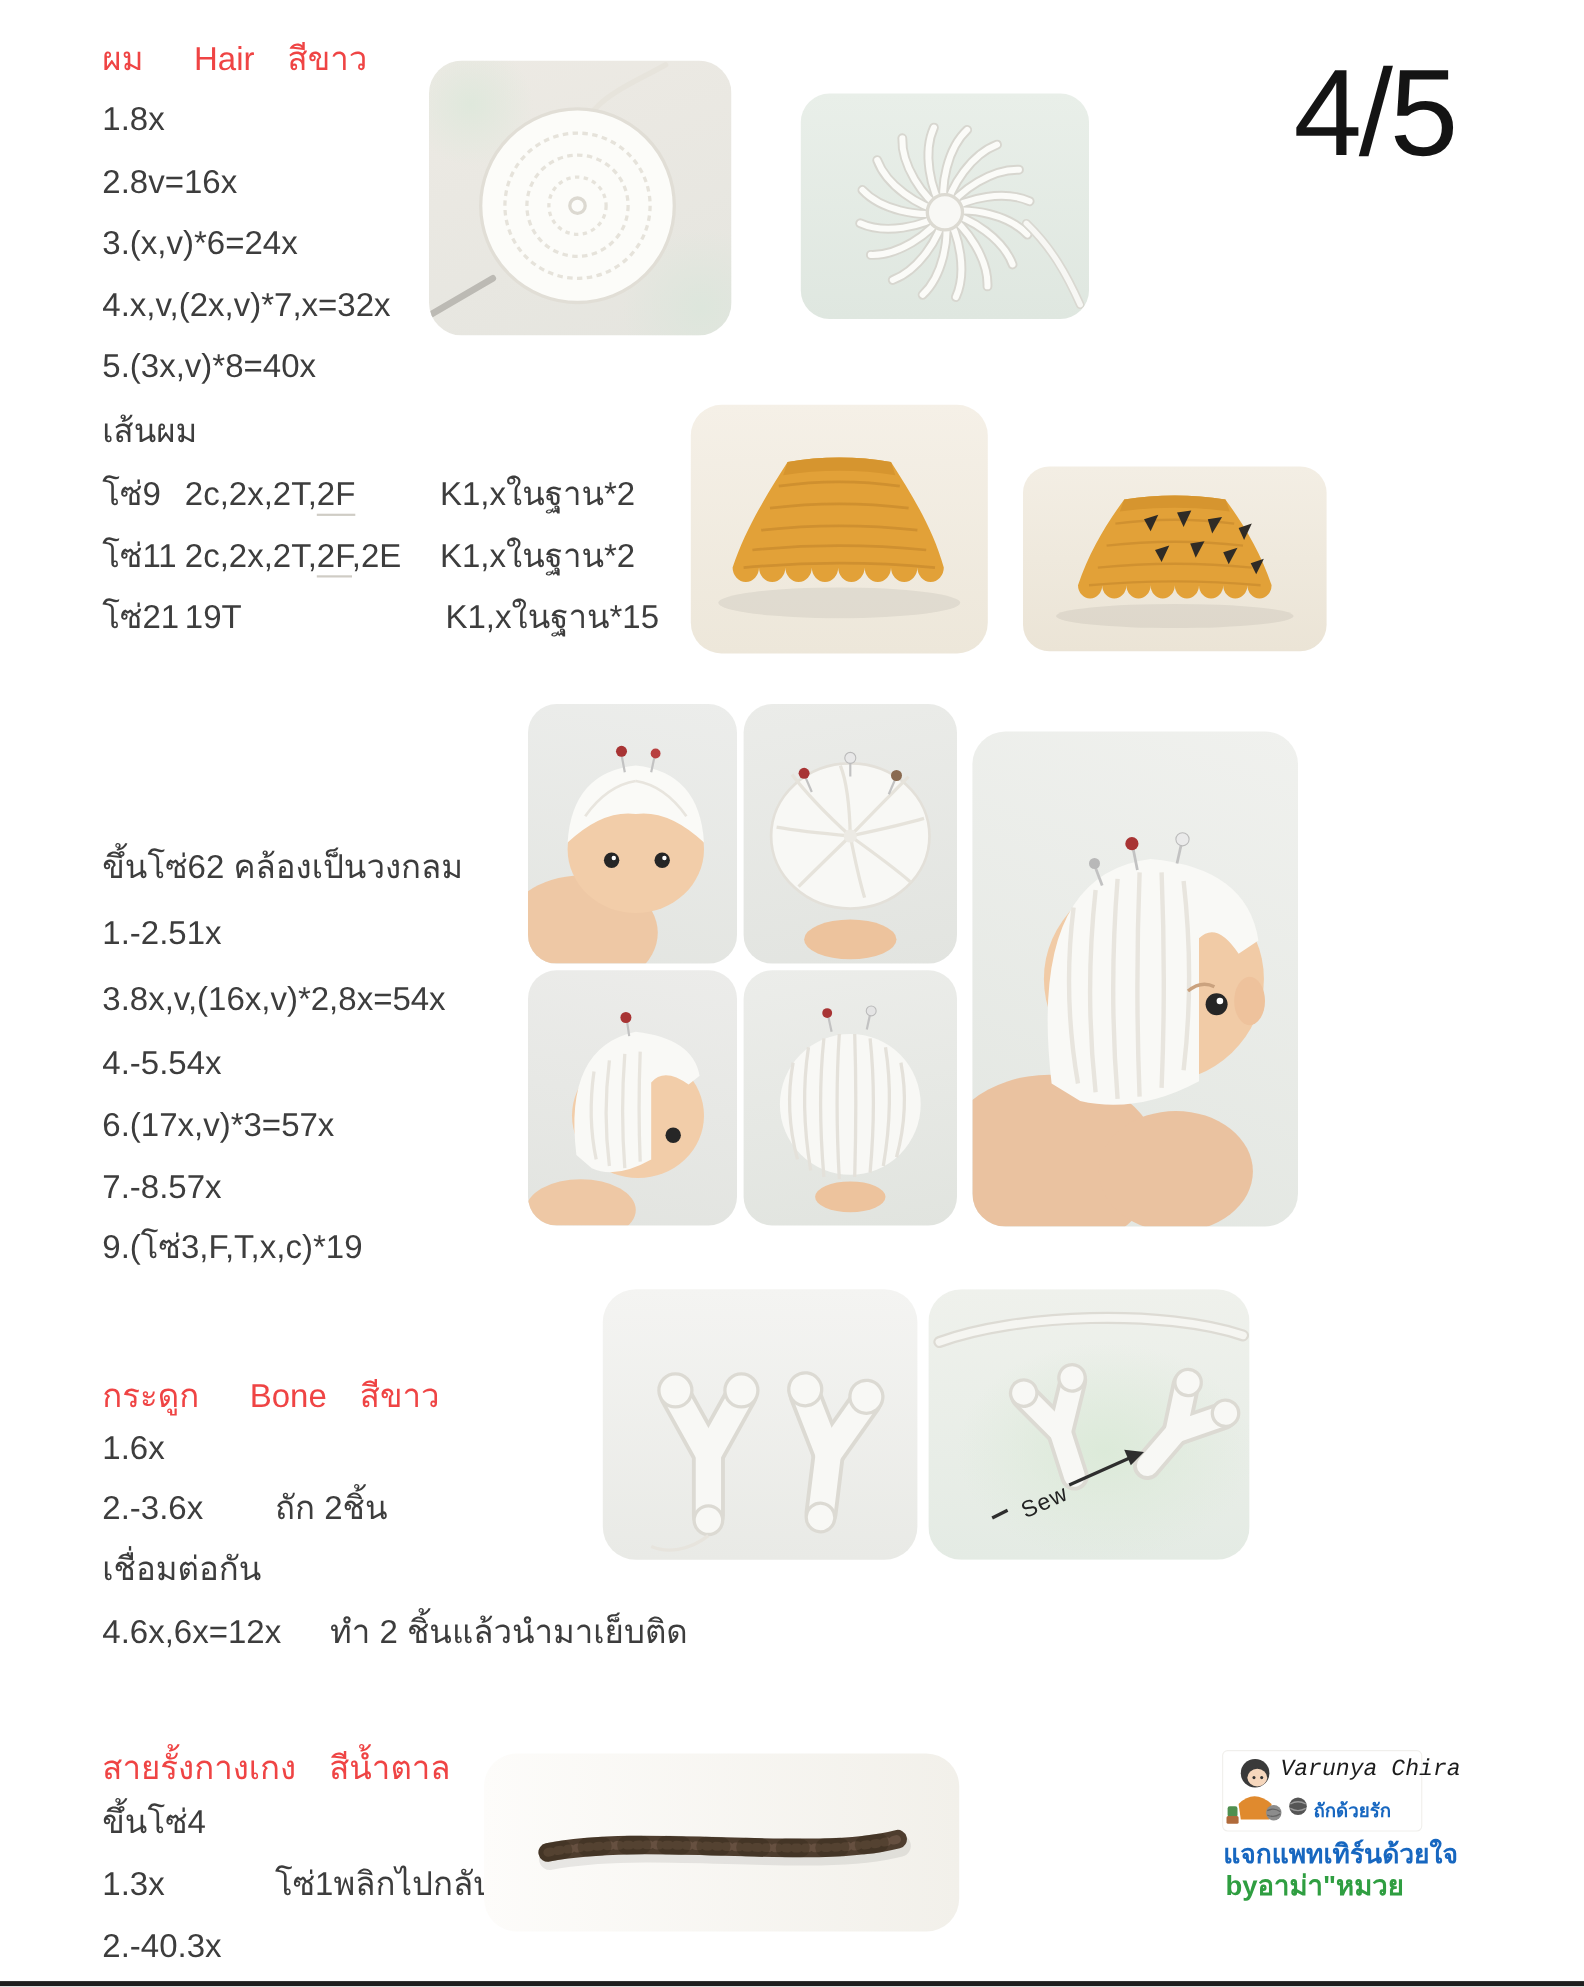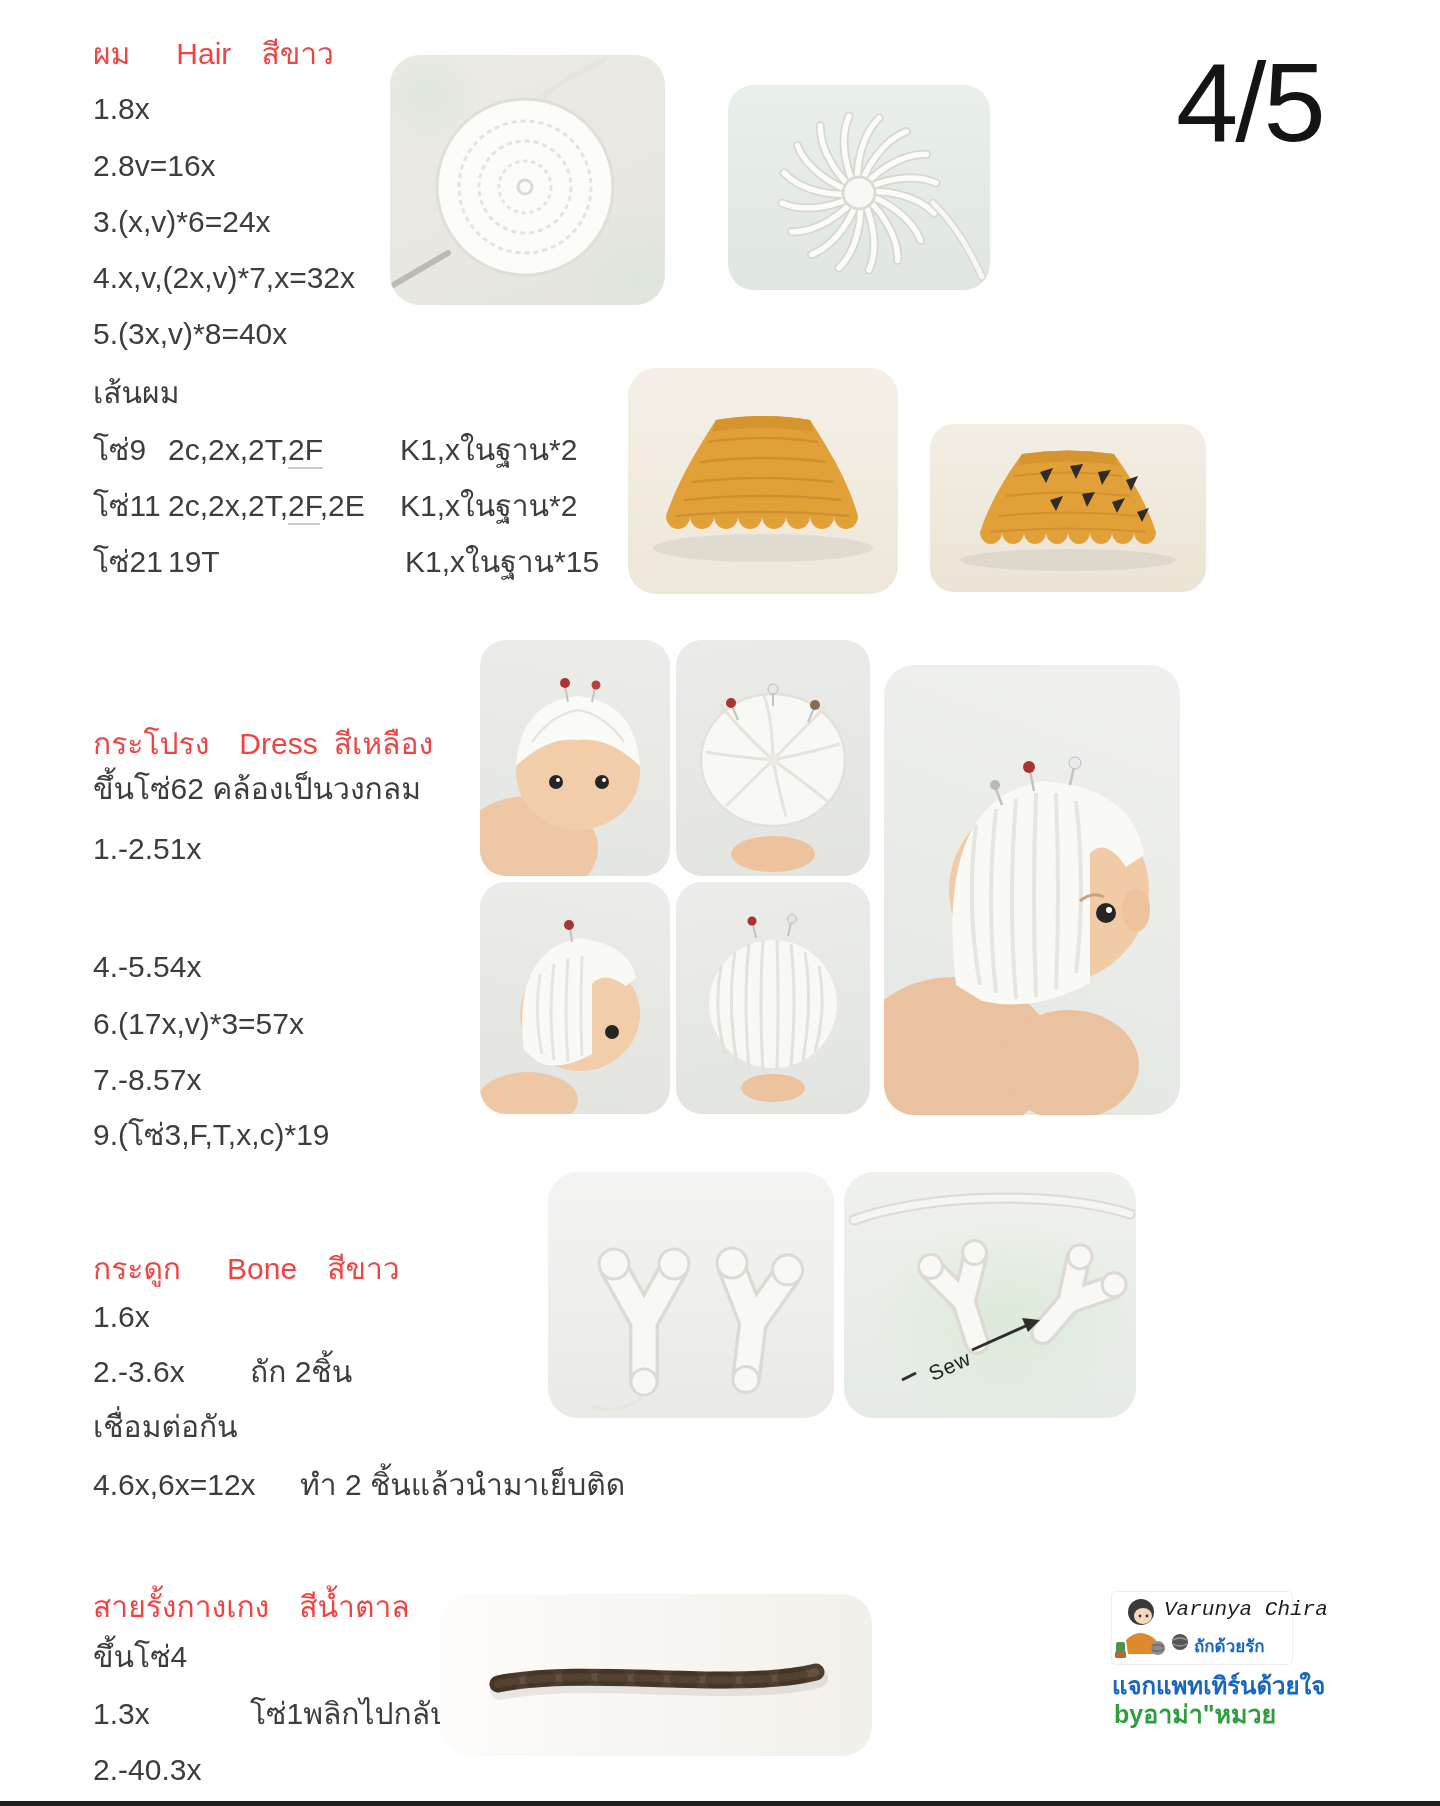--- a/index.html
+++ b/index.html
@@ -166,27 +166,23 @@
         <polygon points="168,48 181,46 172,61"></polygon>
         <polygon points="196,56 208,52 201,67"></polygon>
         <polygon points="120,76 133,72 126,87"></polygon>
         <polygon points="152,70 165,68 157,83"></polygon>
         <polygon points="182,78 195,74 187,89"></polygon>
         <polygon points="207,88 219,84 212,98"></polygon>
       </g>
     </svg>
   </div>
 
-  <div class="title-row" style="top:720px">
-    <span>กระโปรง</span>
-    <span class="gap-md">Dress</span>
-    <span class="gap-sm">สีเหลือง</span>
-  </div>
   <div class="txt" style="left:93px;top:772px">ขึ้นโซ่62 คล้องเป็นวงกลม</div>
   <div class="txt" style="left:93px;top:832px">1.-2.51x</div>
+  <div class="txt" style="left:93px;top:892px">3.8x,v,(16x,v)*2,8x=54x</div>
   <div class="txt" style="left:93px;top:950px">4.-5.54x</div>
   <div class="txt" style="left:93px;top:1007px">6.(17x,v)*3=57x</div>
   <div class="txt" style="left:93px;top:1063px">7.-8.57x</div>
   <div class="txt" style="left:93px;top:1118px">9.(โซ่3,F,T,x,c)*19</div>
 
   <div class="photo" style="left:480px;top:640px;width:190px;height:236px;border-radius:26px;background:linear-gradient(190deg,#ecedeb,#e3e5e1);">
     <svg width="190" height="236" viewBox="0 0 190 236">
       <ellipse cx="48" cy="208" rx="70" ry="52" fill="#eec8a5"></ellipse>
       <ellipse cx="98" cy="132" rx="62" ry="58" fill="#f2cda9"></ellipse>
       <path d="M36,126 Q40,62 98,56 Q156,62 160,126 Q128,96 98,100 Q68,96 36,126 Z" fill="#fafaf7"></path>

